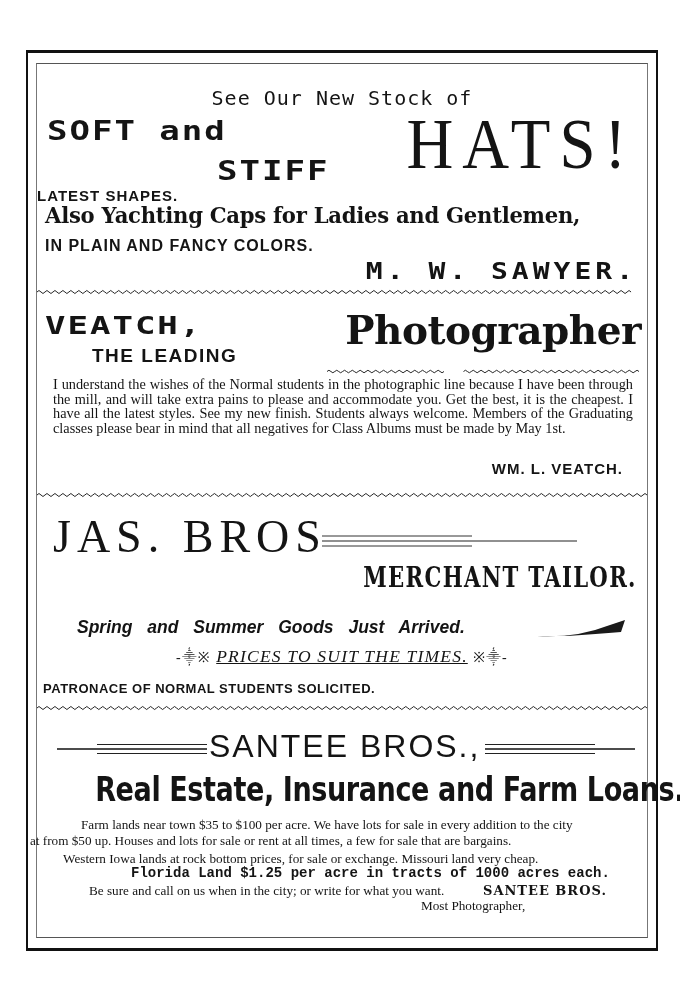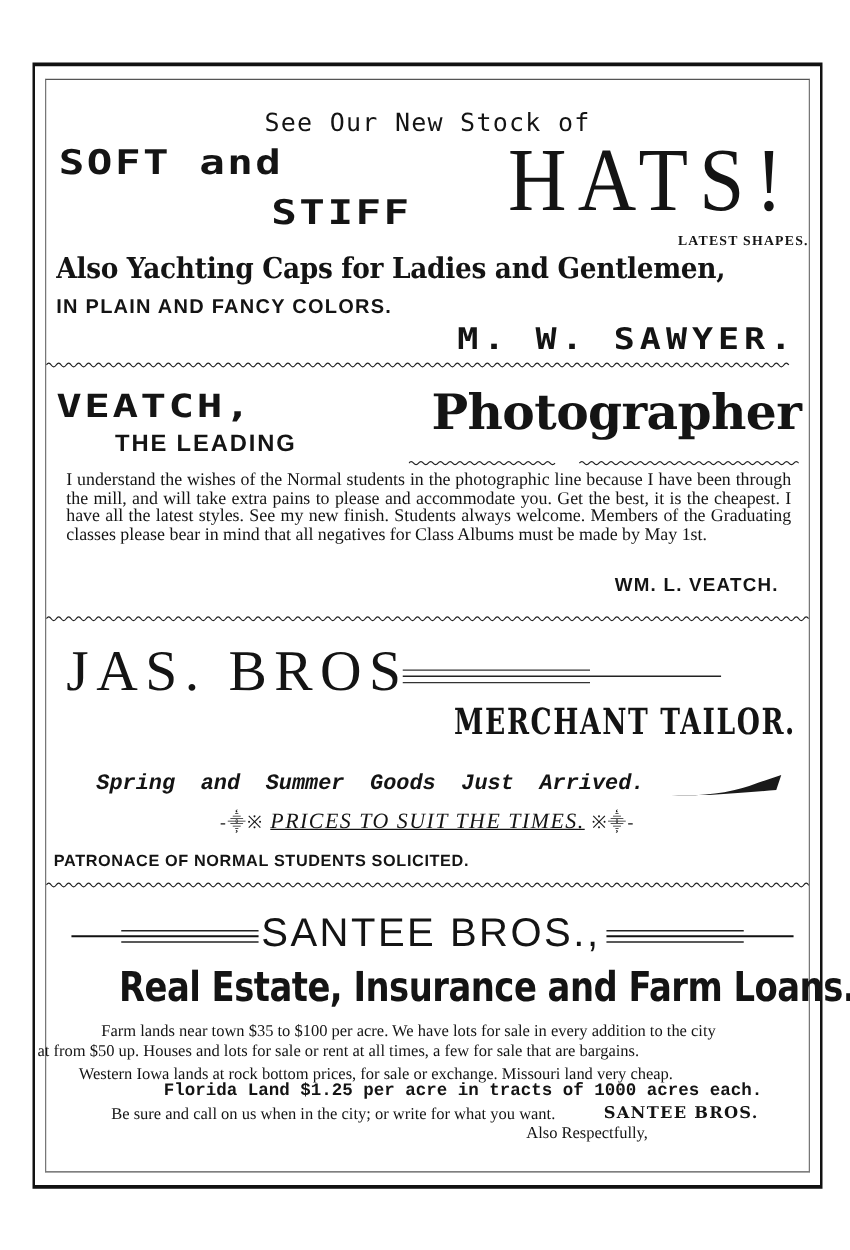--- a/index.html
+++ b/index.html
@@ -7,38 +7,38 @@
   .page-frame { position: absolute; left: 26px; top: 50px; width: 628px; height: 895px; border: 2px solid #111; border-top-width: 3px; border-bottom-width: 3px; }
   .inner-frame { position: absolute; left: 8px; top: 10px; right: 8px; bottom: 10px; border-left: 1px solid #777; border-right: 1px solid #777; border-top: 1px solid #555; border-bottom: 1px solid #555; }
   .wavy { position: absolute; left: 0; right: 0; height: 6px; }
   .wavy svg { display: block; width: 100%; height: 6px; }
 
   
   .see-our { position: absolute; top: 22px; left: 0; right: 0; text-align: center; font-family: "DejaVu Sans Mono", monospace; font-size: 20px; letter-spacing: 1px; }
   .soft-and { position: absolute; top: 50px; left: 10px; font-family: "DejaVu Sans Mono", monospace; font-weight: bold; font-size: 34px; letter-spacing: 2px; transform: scaleY(0.8); transform-origin: left top; }
   .stiff { position: absolute; top: 90px; left: 180px; font-family: "DejaVu Sans Mono", monospace; font-weight: bold; font-size: 34px; letter-spacing: 2px; transform: scaleY(0.8); transform-origin: left top; }
   .hats { position: absolute; top: 44px; right: 12px; font-family: "Liberation Serif", serif; font-size: 72px; letter-spacing: 10px; line-height: 1; transform: scaleX(0.9); transform-origin: right top; }
-  .latest { position: absolute; top: 123px; left: 0; right: 0; text-align: right; font-family: Liberation Serif, serif; font-weight: bold; font-size: 11px; letter-spacing: 1px; }
+  .latest { position: absolute; top: 123px; left: 0; right: 0; text-align: left; font-family: Liberation Sans, sans-serif; font-weight: bold; font-size: 15px; letter-spacing: 1px; }
   .yachting { position: absolute; top: 137px; left: 8px; font-family: "DejaVu Serif", serif; font-weight: bold; font-size: 23px; letter-spacing: -0.3px; transform: scaleX(0.92); transform-origin: left top; white-space: nowrap; }
   .plain { position: absolute; top: 173px; left: 8px; font-family: "Liberation Sans", sans-serif; font-weight: bold; font-size: 16px; letter-spacing: 1px; }
   .sawyer { position: absolute; top: 193px; right: 10px; font-family: "DejaVu Sans Mono", monospace; font-weight: bold; font-size: 28px; letter-spacing: 4px; transform: scaleY(0.85); transform-origin: right top; }
 
   
   .veatch { position: absolute; top: 246px; left: 8px; font-family: "DejaVu Sans Mono", monospace; font-weight: bold; font-size: 34px; letter-spacing: 2px; transform: scaleY(0.75); transform-origin: left top; }
   .leading { position: absolute; top: 281px; left: 55px; font-family: "Liberation Sans", sans-serif; font-weight: bold; font-size: 19px; letter-spacing: 1.5px; }
   .photographer { position: absolute; top: 243px; right: 6px; font-family: "DejaVu Serif", serif; font-weight: bold; font-size: 39px; letter-spacing: -0.5px; }
   .photo-underline { position: absolute; top: 296px; left: 290px; right: 8px; height: 5px; }
   .veatch-body { position: absolute; top: 313px; left: 16px; right: 14px; font-family: "Liberation Serif", serif; font-size: 14.3px; line-height: 14.5px; text-align: justify; }
   .veatch-sign { position: absolute; top: 396px; right: 24px; font-family: "Liberation Sans", sans-serif; font-weight: bold; font-size: 15px; letter-spacing: 1px; }
 
   
   .jas-lidd { position: absolute; top: 446px; left: 16px; font-family: "Liberation Serif", serif; font-size: 46px; letter-spacing: 6px; }
   .lidd-rules { position: absolute; top: 470px; left: 285px; width: 255px; height: 14px; }
   .merchant { position: absolute; top: 497px; right: 10px; font-family: "DejaVu Serif", serif; font-weight: bold; font-size: 25px; letter-spacing: 1.5px; transform: scaleX(0.85) scaleY(1.15); transform-origin: right top; }
-  .spring { position: absolute; top: 553px; left: 40px; font-family: Liberation Mono, monospace; font-style: italic; font-weight: bold; font-size: 17.5px; word-spacing: 10px; }
+  .spring { position: absolute; top: 553px; left: 40px; font-family: Liberation Sans, sans-serif; font-style: italic; font-weight: bold; font-size: 17.5px; word-spacing: 10px; }
   .arrow-swash { position: absolute; top: 552px; left: 500px; width: 90px; height: 22px; }
   .prices { position: absolute; top: 582px; left: 0; right: 0; text-align: center; font-family: "Liberation Serif", serif; font-style: italic; font-size: 17.5px; letter-spacing: 1.2px; }
   .prices .txt { text-decoration: underline; }
   .prices .orn { font-style: normal; font-size: 14px; }
   .patronage { position: absolute; top: 617px; left: 6px; font-family: "Liberation Sans", sans-serif; font-weight: bold; font-size: 13px; letter-spacing: 0.5px; }
   .santee-name { position: absolute; top: 664px; left: 172px; font-family: "Liberation Sans", sans-serif; font-size: 32px; letter-spacing: 2px; }
   .santee-rule-l { position: absolute; top: 679px; left: 20px; width: 150px; height: 12px; }
   .santee-rule-r { position: absolute; top: 679px; left: 448px; width: 150px; height: 14px; }
   .realestate { position: absolute; top: 706px; left: 4px; right: 4px; text-align: center; font-family: "DejaVu Sans", sans-serif; font-weight: bold; font-size: 33px; letter-spacing: -0.5px; transform: scaleX(0.82); transform-origin: center top; white-space: nowrap; }
   .st-line { position: absolute; font-family: "Liberation Serif", serif; font-size: 13.2px; white-space: nowrap; }
@@ -129,18 +129,18 @@
         <line x1="0" y1="1.5" x2="110" y2="1.5" stroke="#222" stroke-width="1.2"></line>
         <line x1="0" y1="6" x2="150" y2="6" stroke="#111" stroke-width="1.6"></line>
         <line x1="0" y1="10.5" x2="110" y2="10.5" stroke="#222" stroke-width="1.2"></line>
       </svg>
       <div class="realestate">Real Estate, Insurance and Farm Loans.</div>
       <div class="st-line st-l1">Farm lands near town $35 to $100 per acre.   We have lots for sale in every addition to the city</div>
       <div class="st-line st-l2">at from $50 up.   Houses and lots for sale or rent at all times, a few for sale that are bargains.</div>
       <div class="st-line st-l3">Western Iowa lands at rock bottom prices, for sale or exchange.   Missouri land very cheap.</div>
       <div class="st-line st-l4">Florida Land $1.25 per acre in tracts of 1000 acres each.</div>
       <div class="st-line st-l5">Be sure and call on us when in the city; or write for what you want.</div>
-      <div class="st-line st-l6">Also Respectfully,</div>
+      <div class="st-line st-l6">Most Photographer,</div>
       <div class="st-line st-sign">SANTEE BROS.</div>
     </section>
 
   </div>
 </div>
 
 </body></html>

